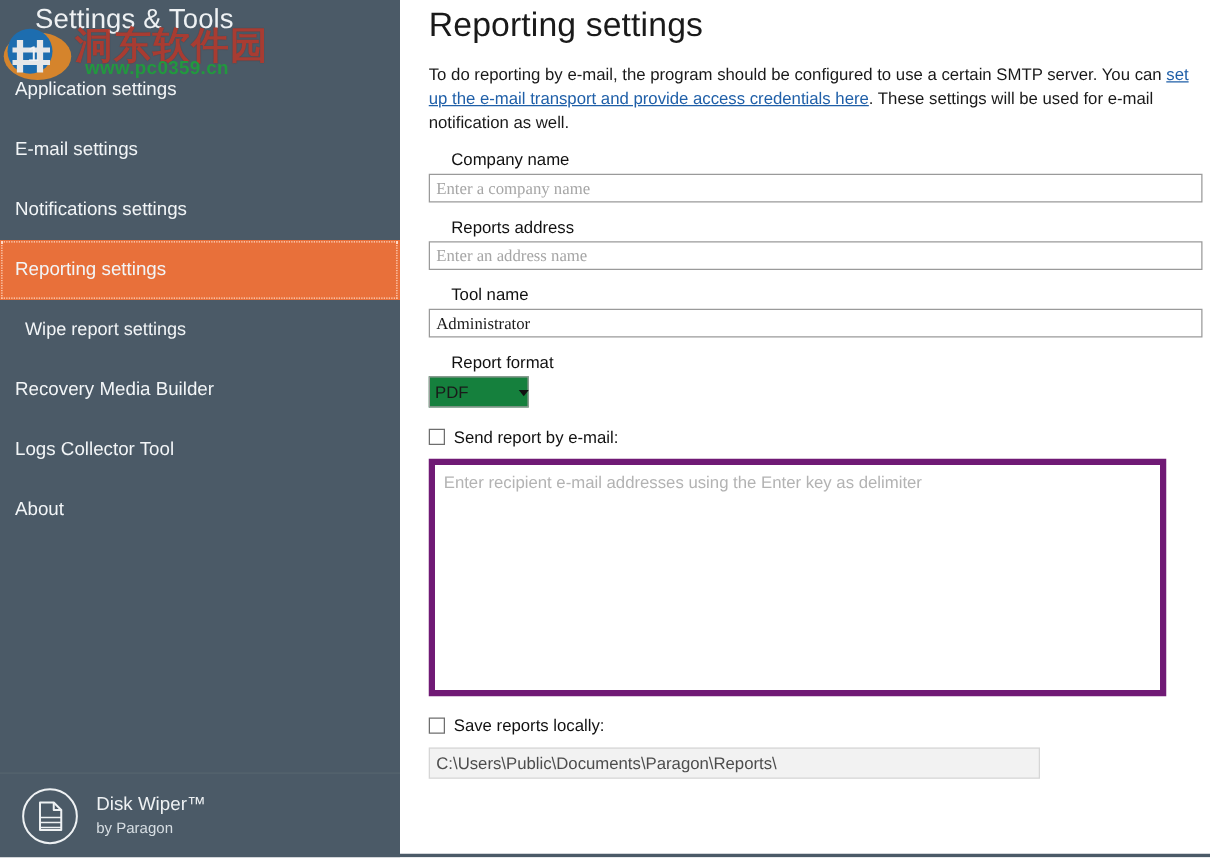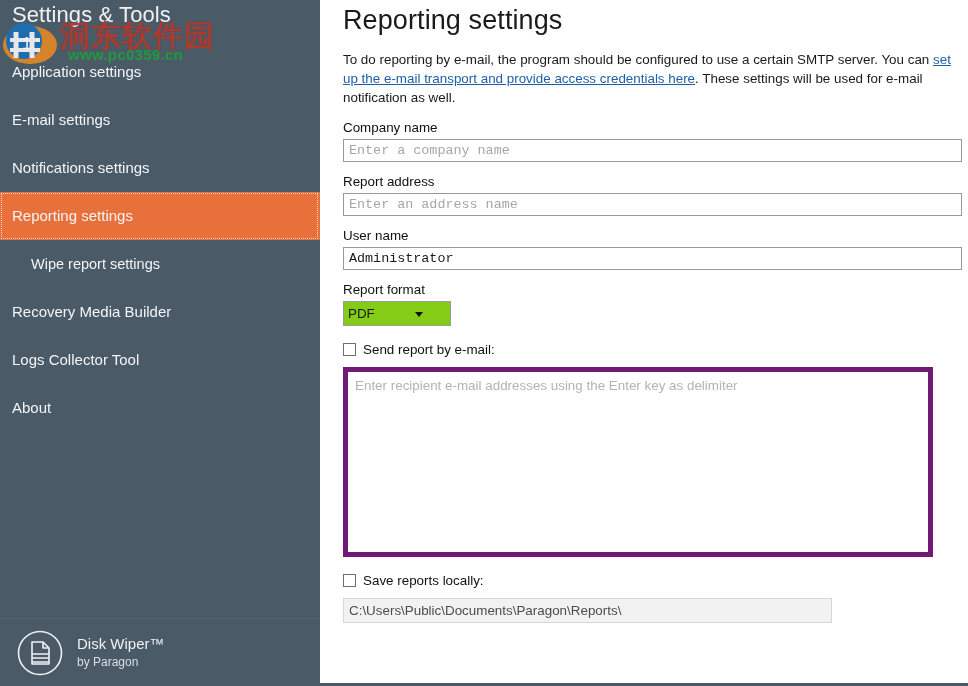--- a/index.html
+++ b/index.html
@@ -21,21 +21,21 @@
   #sidebar {
     position: relative;
     width: 320px;
     height: 686px;
     background: #4b5a67;
     flex: 0 0 320px;
     overflow: hidden;
   }
   #sidebar-title {
     position: absolute;
-    left: 12px;
+    left: 28px;
     top: 2px;
     font-size: 22px;
     color: #eef1f3;
     letter-spacing: 0.1px;
     white-space: nowrap;
   }
   #nav {
     position: absolute;
     top: 48px;
     left: 0;
@@ -45,21 +45,21 @@
     position: relative;
     height: 48px;
     line-height: 48px;
     padding-left: 12px;
     font-size: 15px;
     color: #f2f5f7;
     white-space: nowrap;
     cursor: pointer;
   }
   .nav-item.sub {
-    padding-left: 31px;
+    padding-left: 20px;
     font-size: 14.5px;
   }
   .nav-item.selected {
     background: #e8703a;
   }
   .nav-item.selected::after {
     content: "";
     position: absolute;
     left: 1px; top: 1px;
     width: 315px; height: 44px;
@@ -139,42 +139,43 @@
   #intro a {
     color: #1f5fa8;
     text-decoration: underline;
   }
 
   .field-label {
     margin-top: 12px;
     margin-bottom: 4px;
     font-size: 13.4px;
     color: #111;
+    margin-left: 18px;
   }
   .text-input {
     display: block;
     width: 619px;
     height: 23px;
     border: 1px solid #9a9a9a;
     background: #ffffff;
-    font-family: Liberation Mono, monospace;
+    font-family: Liberation Serif, serif;
     font-size: 13.4px;
     color: #1a1a1a;
     padding: 0 5px;
     outline: none;
   }
   .text-input::placeholder { color: #a6a6a6; opacity: 1; }
 
   #report-format-select {
     display: block;
-    width: 108px;
+    width: 80px;
     height: 25px;
     margin-top: 1px;
     border: 1px solid #9b9b9b;
-    background: #84cc16;
+    background: #15803d;
     font-family: "Liberation Sans", sans-serif;
     font-size: 13.4px;
     color: #1a1a1a;
     padding: 0 4px;
     -webkit-appearance: none;
     appearance: none;
     outline: none;
     position: relative;
   }
   .select-wrap { position: relative; width: 89px; }
@@ -324,24 +325,24 @@
 
   <div id="main">
 
     <h1 id="page-title">Reporting settings</h1>
 
     <p id="intro"><span>To do reporting by e-mail, the program should be configured to use a certain SMTP server. You can </span><a href="#">set up the e-mail transport and provide access credentials here</a><span>. These settings will be used for e-mail notification as well.</span></p>
 
     <div class="field-label">Company name</div>
     <input class="text-input" type="text" placeholder="Enter a company name" style="">
 
-    <div class="field-label">Report address</div>
+    <div class="field-label">Reports address</div>
     <input class="text-input" type="text" placeholder="Enter an address name" style="">
 
-    <div class="field-label">User name</div>
+    <div class="field-label">Tool name</div>
     <input class="text-input" type="text" placeholder="" value="Administrator" style="">
 
     <div class="field-label">Report format</div>
     <div class="select-wrap">
       <select id="report-format-select"><option value="PDF">PDF</option></select>
       <span class="select-arrow"></span>
     </div>
 
     <div class="check-row">
       <span class="checkbox"></span>

